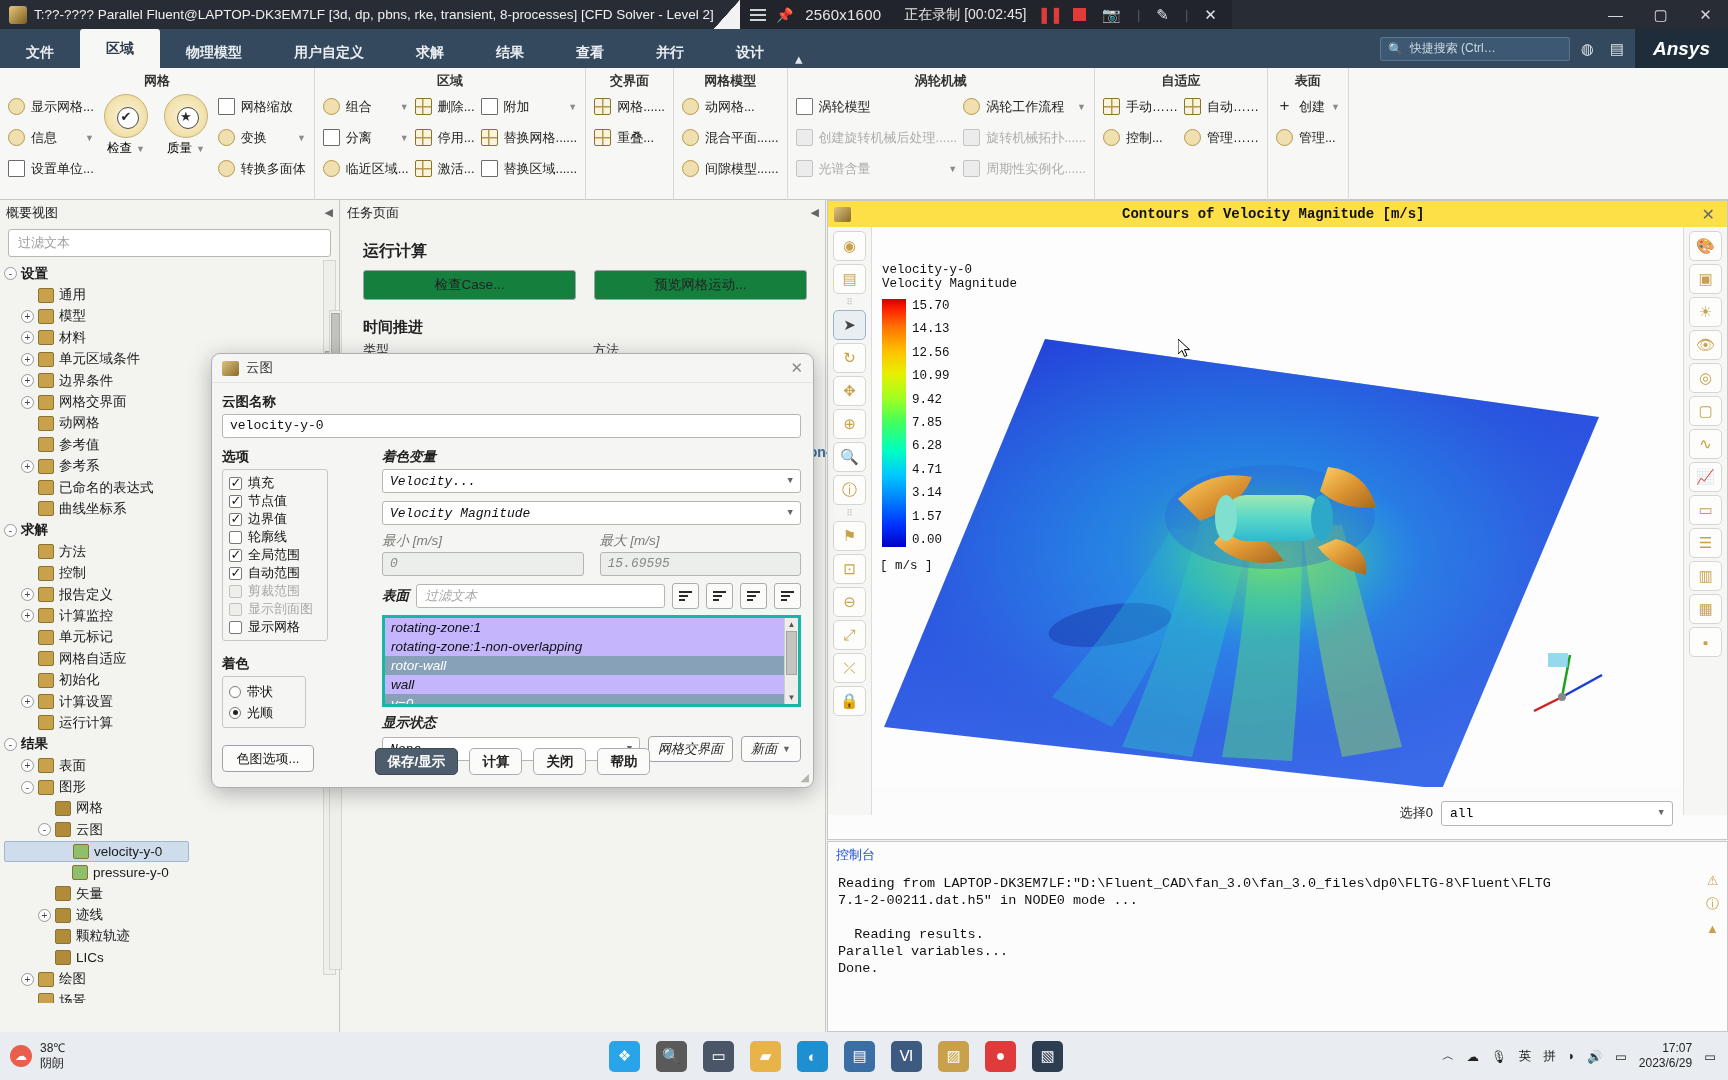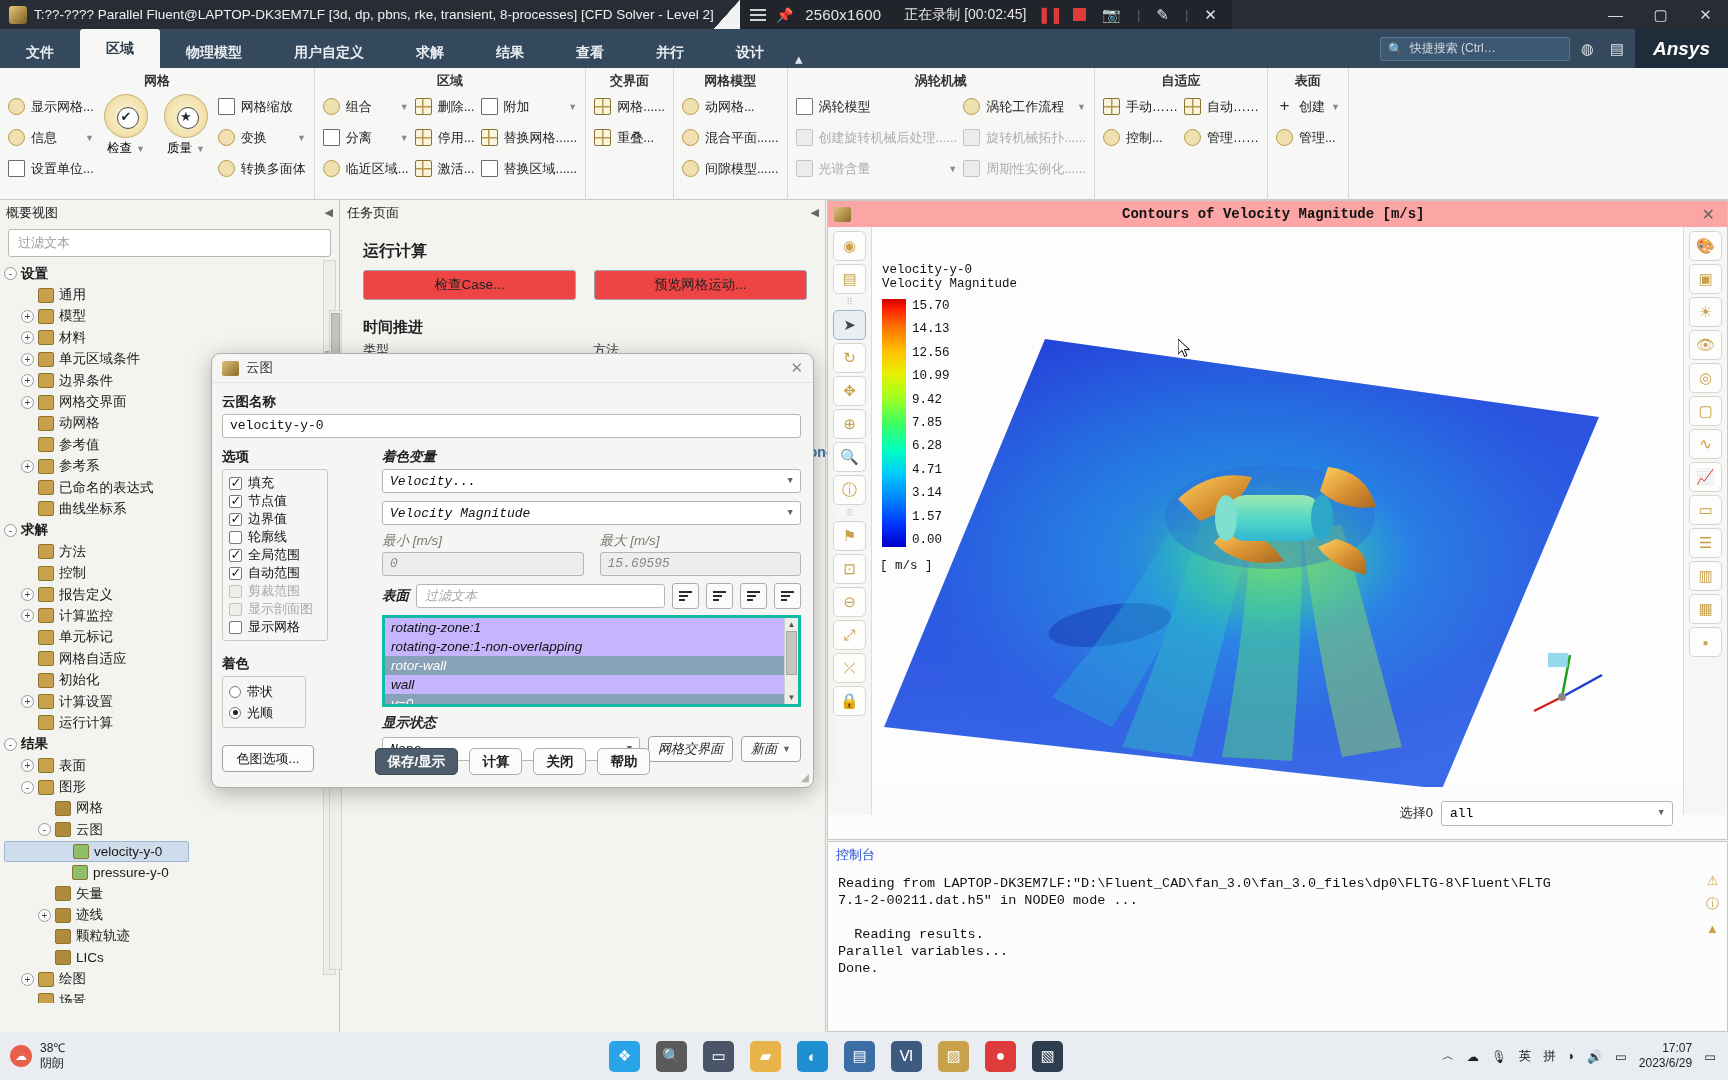--- a/index.html
+++ b/index.html
@@ -107,21 +107,21 @@
   .scrollbar-v { position:absolute; right:2px; top:0; width:13px; height:100%;
     background:#eeeeea; border:1px solid #d5d5d0; }
   .thumb { position:absolute; left:1px; width:9px; background:#c3c3be;
     border:1px solid #a9a9a4; }
 
   
   .taskpage { position:absolute; left:341px; top:200px; width:485px; height:832px;
     background:#f3f4f0; border-right:1px solid #c9c9c4; }
   .tp-h2 { font-size:16px; font-weight:bold; color:#222; padding:16px 18px 8px 22px; }
   .tp-row { display:flex; gap:18px; padding:0 18px 0 22px; }
-  .tp-btn { flex:1; height:30px; background:#ef4444; border:1px solid #9fa3a8;
+  .tp-btn { flex:1; height:30px; background:#15803d; border:1px solid #9fa3a8;
     border-radius:3px; font-size:13.5px; color:#222; display:flex;
     align-items:center; justify-content:center; }
   .tp-h3 { font-size:15px; font-weight:bold; color:#222; padding:18px 18px 4px 22px; }
   .help-btn { position:absolute; right:14px; top:248px; width:24px; height:24px;
     border-radius:50%; background:#fbfbfa; border:1px solid #9fa3a8; color:#3b6ea5;
     font-size:14px; font-weight:bold; display:flex; align-items:center;
     justify-content:center; }
 
   
   .dialog { position:absolute; left:211px; top:353px; width:603px; height:435px;
@@ -187,21 +187,21 @@
   .fbtn { min-width:52px; height:27px; border:1px solid #a9adb2; border-radius:5px;
     background:#fbfbfa; font-size:13.5px; font-weight:bold; color:#222;
     display:flex; align-items:center; justify-content:center; padding:0 12px; }
   .fbtn.prim { background:#4e5d6c; border-color:#3d4a57; color:#fff; }
   .grip { position:absolute; right:4px; bottom:3px; color:#b5b5b0; font-size:11px; }
 
   
   .gfx { position:absolute; left:827px; top:200px; width:901px; height:640px;
     background:#fcfcfc; border:1px solid #c9c9c4; }
   .gfx-head { height:26px; display:flex; align-items:center; padding:0 6px;
-    background:#fca5a5; }
+    background:#fde047; }
   .gfx-tab-ico { width:17px; height:15px; border-radius:2px;
     background:linear-gradient(135deg,#ddc37f,#8a6a25); }
   .gfx-title { flex:1; text-align:center; font-family:"Liberation Mono", monospace;
     font-size:14px; font-weight:bold; color:#111; }
   .gfx-x { color:#666; font-size:16px; padding:0 6px; }
   .vtoolbar { position:absolute; left:0; top:26px; width:44px; height:588px;
     background:#f6f6f4; border-right:1px solid #dcdcd8; display:flex;
     flex-direction:column; align-items:center; padding-top:4px; gap:3px; }
   .vtb { width:33px; height:30px; border:1px solid #d6d6d1; border-radius:5px;
     background:#fdfdfc; display:flex; align-items:center; justify-content:center;

